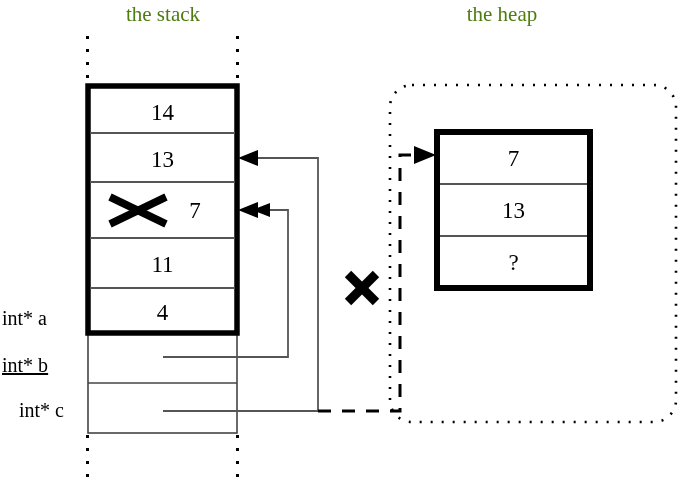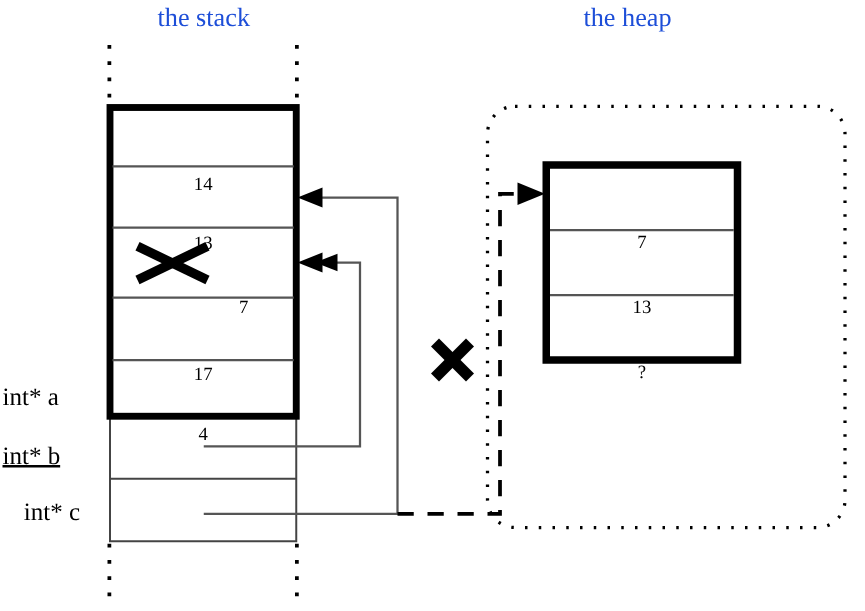--- a/index.html
+++ b/index.html
@@ -11,42 +11,41 @@
     position: relative;
     width: 692px;
     height: 489px;
     background: #ffffff;
     overflow: hidden;
     font-family: "Liberation Serif", "DejaVu Serif", serif;
   }
   .title {
     position: absolute;
     font-size: 21px;
-    color: #1d4ed8;
+    color: #4d7c0f;
     white-space: nowrap;
     text-align: center;
   }
   #stack-title { left: 88px; top: 2px; width: 150px; }
   #heap-title  { left: 426px; top: 2px; width: 152px; }
 
   .var-label {
     position: absolute;
     font-size: 20px;
     color: #000000;
     white-space: nowrap;
     text-align: right;
   }
 
   .cell-value {
     position: absolute;
-    font-size: 15px;
+    font-size: 23px;
     color: #000000;
     text-align: center;
     white-space: nowrap;
-    margin-top: 40px;
   }
 
   #diagram-svg {
     position: absolute;
     left: 0;
     top: 0;
     width: 692px;
     height: 489px;
   }
 </style>
@@ -108,21 +107,21 @@
     <line x1="440" y1="184" x2="587" y2="184" stroke="#555555" stroke-width="1.8"></line>
     <line x1="440" y1="236" x2="587" y2="236" stroke="#555555" stroke-width="1.8"></line>
   </svg>
 
   <div class="cell-value" style="left:88px; top:100px; width:149px;">14</div>
 
   <div class="cell-value" style="left:88px; top:147px; width:149px;">13</div>
 
   <div class="cell-value" style="left:170px; top:198px; width:50px; text-align:center;">7</div>
 
-  <div class="cell-value" style="left:88px; top:252px; width:149px;">17</div>
+  <div class="cell-value" style="left:88px; top:252px; width:149px;">11</div>
 
   <div class="cell-value" style="left:88px; top:300px; width:149px;">4</div>
 
   <div class="var-label" style="left:2px; top:307px;">int* a</div>
 
   <div class="var-label" style="left:2px; top:354px;text-decoration:underline;">int* b</div>
 
   <div class="var-label" style="left:19px; top:399px;">int* c</div>
 
   <div class="cell-value" style="left:437px; top:146px; width:153px;">7</div>

